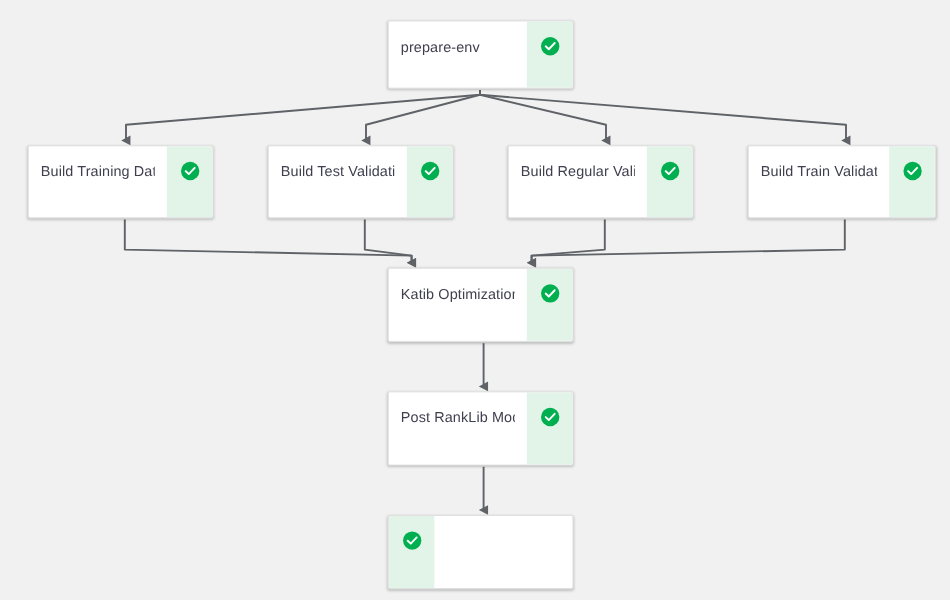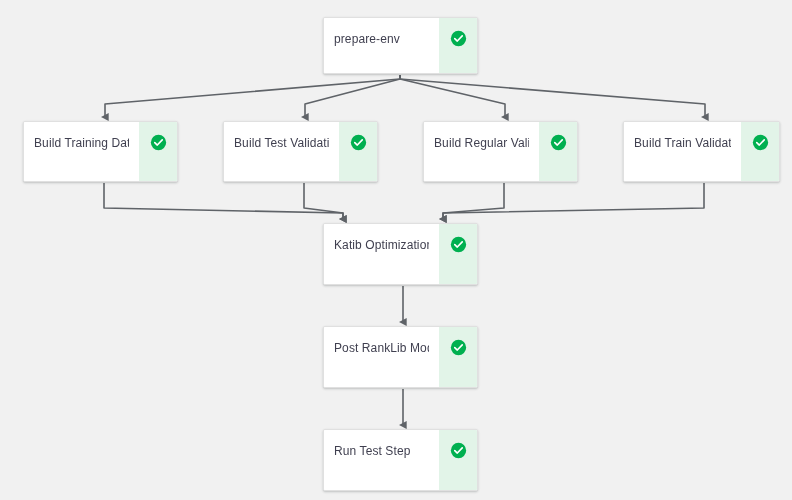--- a/index.html
+++ b/index.html
@@ -188,23 +188,20 @@
       <span class="status-icon">
         <svg viewBox="0 0 20 20" width="17" height="17" xmlns="http://www.w3.org/2000/svg">
           <circle cx="10" cy="10" r="9" fill="#00b050"></circle>
           <path d="M5.6,10.1 L8.6,13.0 L14.4,6.9" fill="none" stroke="#ffffff" stroke-width="1.9" stroke-linecap="round" stroke-linejoin="round"></path>
         </svg>
       </span>
     </div>
   </div>
 
   <div class="node" style="left: 323px; top: 429px; width: 155px; height: 62px;">
-    <div class="node-body">
-      <div class="node-label">Run Test Step</div>
-    </div>
     <div class="node-status" style="background: rgb(226, 244, 232);">
       <span class="status-icon">
         <svg viewBox="0 0 20 20" width="17" height="17" xmlns="http://www.w3.org/2000/svg">
           <circle cx="10" cy="10" r="9" fill="#00b050"></circle>
           <path d="M5.6,10.1 L8.6,13.0 L14.4,6.9" fill="none" stroke="#ffffff" stroke-width="1.9" stroke-linecap="round" stroke-linejoin="round"></path>
         </svg>
       </span>
     </div>
   </div>
 </div>

